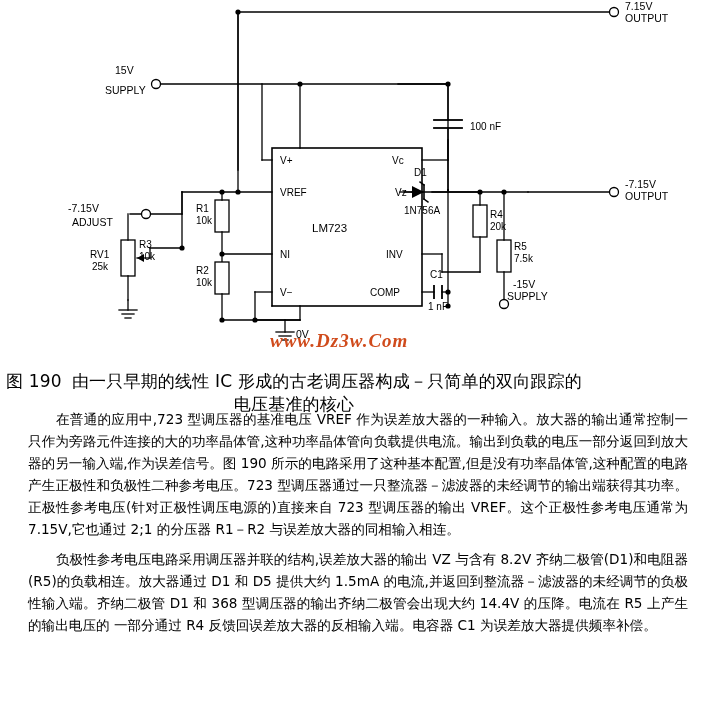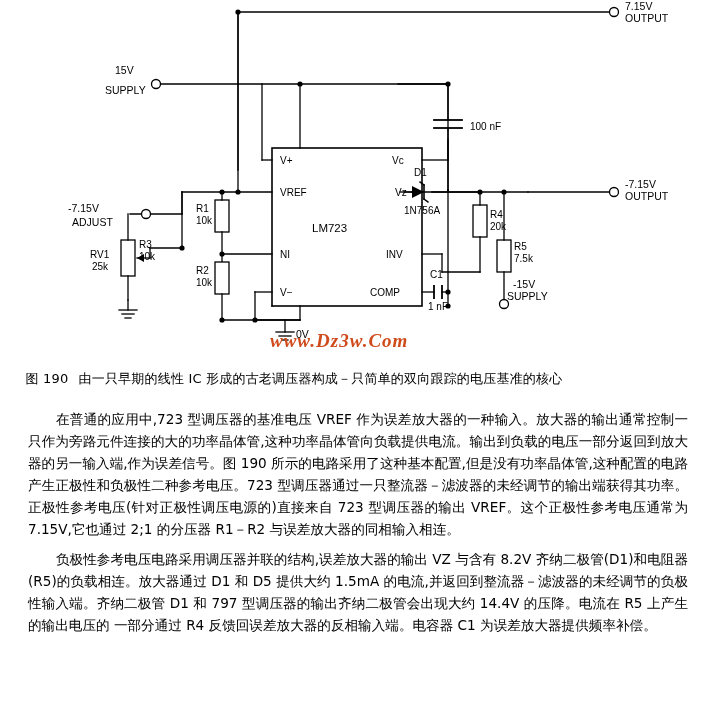--- a/index.html
+++ b/index.html
@@ -9,21 +9,21 @@
     font-family:"Liberation Sans", sans-serif;
     color:#000;
     position:relative;
     overflow:hidden;
   }
   #schematic{position:absolute;left:0;top:0;width:712px;height:360px;}
   .cap-fig{
     position:absolute;
     left:0;top:370px;width:588px;
     text-align:center;
-    font-size:13px;
+    font-size:17px;
     font-family:"DejaVu Sans", sans-serif;
     color:#000;
     letter-spacing:0.2px;
   }
   .cap-fig .num{margin-right:10px;}
   .body-text{
     position:absolute;
     left:28px;top:400px;width:660px;
     font-size:13.6px;
     line-height:1.62;
@@ -244,14 +244,14 @@
 </svg>
 
 <div class="wm">www.Dz3w.Com</div>
 
 <div class="cap-fig">
   <span class="num">图 190</span><span>由一只早期的线性 IC 形成的古老调压器构成－只简单的双向跟踪的电压基准的核心</span>
 </div>
 
 <div class="body-text">
   <p>在普通的应用中,723 型调压器的基准电压 VREF 作为误差放大器的一种输入。放大器的输出通常控制一只作为旁路元件连接的大的功率晶体管,这种功率晶体管向负载提供电流。输出到负载的电压一部分返回到放大器的另一输入端,作为误差信号。图 190 所示的电路采用了这种基本配置,但是没有功率晶体管,这种配置的电路产生正极性和负极性二种参考电压。723 型调压器通过一只整流器－滤波器的未经调节的输出端获得其功率。正极性参考电压(针对正极性调压电源的)直接来自 723 型调压器的输出 VREF。这个正极性参考电压通常为 7.15V,它也通过 2;1 的分压器 R1－R2 与误差放大器的同相输入相连。</p>
-  <p>负极性参考电压电路采用调压器并联的结构,误差放大器的输出 VZ 与含有 8.2V 齐纳二极管(D1)和电阻器(R5)的负载相连。放大器通过 D1 和 D5 提供大约 1.5mA 的电流,并返回到整流器－滤波器的未经调节的负极性输入端。齐纳二极管 D1 和 797 型调压器的输出齐纳二极管会出现大约 14.4V 的压降。电流在 R5 上产生的输出电压的 一部分通过 R4 反馈回误差放大器的反相输入端。电容器 C1 为误差放大器提供频率补偿。</p>
+  <p>负极性参考电压电路采用调压器并联的结构,误差放大器的输出 VZ 与含有 8.2V 齐纳二极管(D1)和电阻器(R5)的负载相连。放大器通过 D1 和 D5 提供大约 1.5mA 的电流,并返回到整流器－滤波器的未经调节的负极性输入端。齐纳二极管 D1 和 368 型调压器的输出齐纳二极管会出现大约 14.4V 的压降。电流在 R5 上产生的输出电压的 一部分通过 R4 反馈回误差放大器的反相输入端。电容器 C1 为误差放大器提供频率补偿。</p>
 </div>
 
 </body></html>

